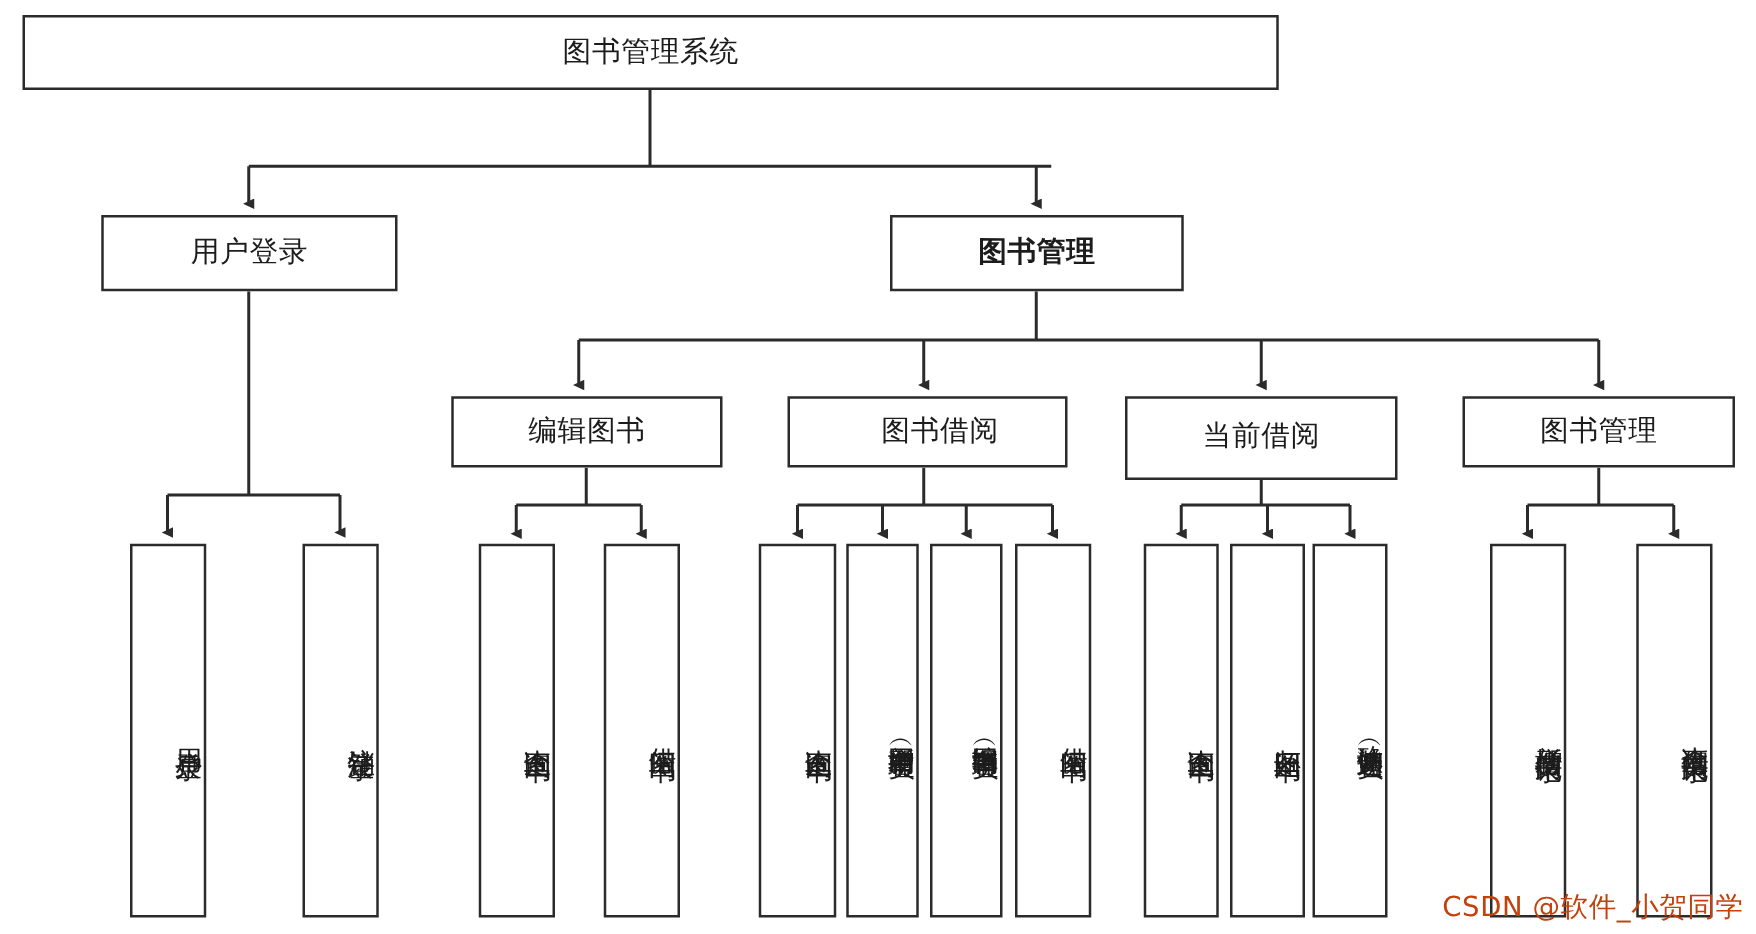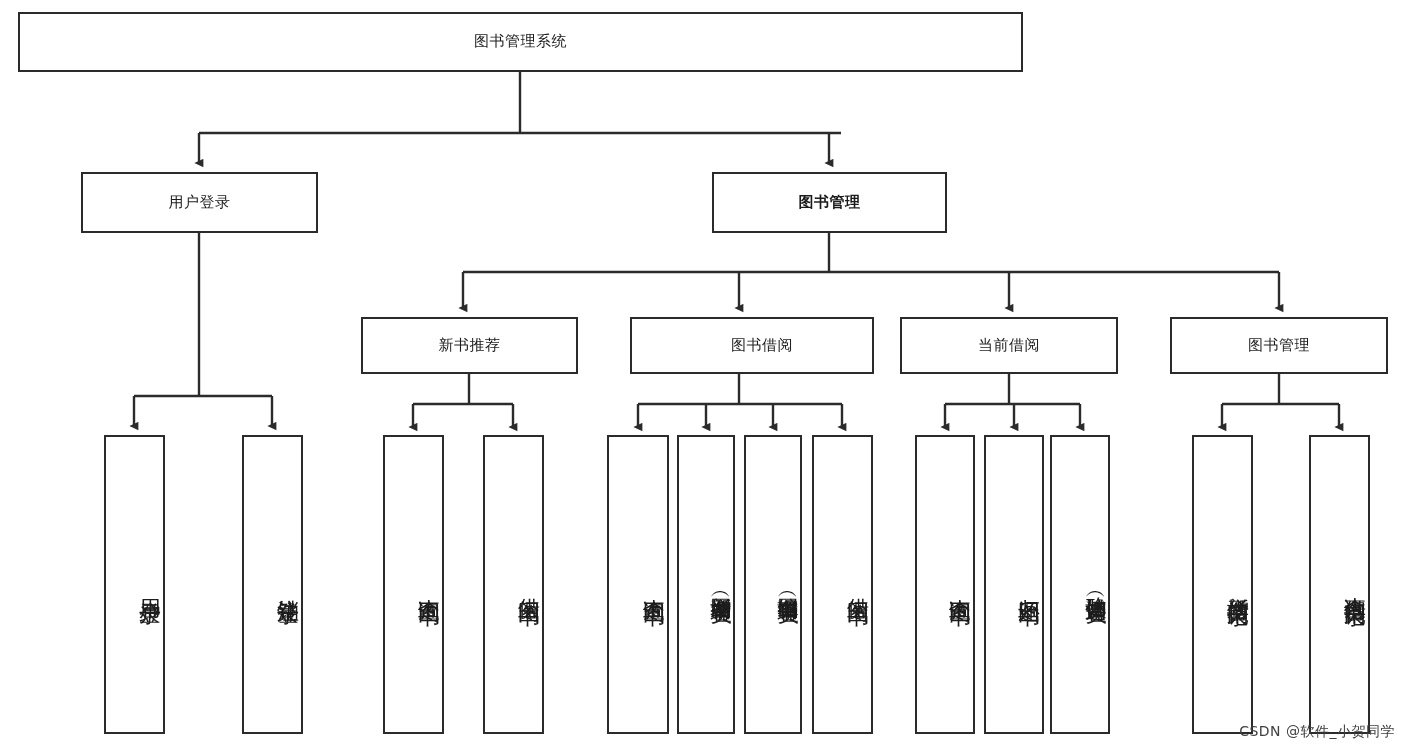--- a/index.html
+++ b/index.html
@@ -33,21 +33,21 @@
     border: 2px solid #2b2b2b;
     background: #ffffff;
     display: flex;
     align-items: center;
     justify-content: center;
     text-align: center;
     color: #1c1c1c;
     z-index: 2;
   }
   .node.h {
-    font-size: 15px;
+    font-size: 23px;
     line-height: 1.15;
     letter-spacing: 0.5px;
   }
   .node.v {
     writing-mode: vertical-rl;
     text-orientation: upright;
     font-size: 22px;
     line-height: 1.18;
     letter-spacing: 2px;
     padding: 6px 0;
@@ -55,22 +55,22 @@
     justify-content: center;
   }
   .node.v.narrow {
     font-size: 21px;
     letter-spacing: 1px;
   }
   .watermark {
     position: absolute;
     right: 10px;
     bottom: 6px;
-    font-size: 14px;
-    color: #404040;
+    font-size: 22px;
+    color: #c2410c;
     letter-spacing: 0.5px;
     z-index: 5;
     white-space: nowrap;
   }
 </style>
 </head>
 <body>
 
 <div id="canvas">
 
@@ -122,23 +122,23 @@
       <path d="M1222,404 L1222,427" marker-end="url(#arw)"></path>
       <path d="M1339,404 L1339,427" marker-end="url(#arw)"></path>
     </g>
   </svg>
 
   <div class="node h" style="left:18px; top:12px; width:1005px; height:60px;">图书管理系统</div>
 
   <div class="node h" style="left:81px; top:172px; width:237px; height:61px;">用户登录</div>
   <div class="node h" style="left:712px; top:172px; width:235px; height:61px;font-weight:bold;">图书管理</div>
 
-  <div class="node h" style="left:361px; top:317px; width:217px; height:57px;">新书推荐</div>
-  <div class="node h" style="left:630px; top:317px; width:244px; height:57px;padding-left:20px;">图书借阅</div>
-  <div class="node h" style="left:900px; top:317px; width:218px; height:57px;">当前借阅</div>
+  <div class="node h" style="left:361px; top:317px; width:217px; height:57px;">编辑图书</div>
+  <div class="node h" style="left:630px; top:317px; width:224px; height:57px;padding-left:20px;">图书借阅</div>
+  <div class="node h" style="left:900px; top:317px; width:218px; height:67px;font-family:Liberation Mono, monospace;">当前借阅</div>
   <div class="node h" style="left:1170px; top:317px; width:218px; height:57px;">图书管理</div>
 
   <div class="node v" style="left:104px; top:435px; width:61px; height:299px;">用户登录</div>
   <div class="node v" style="left:242px; top:435px; width:61px; height:299px;">注销登录</div>
 
   <div class="node v" style="left:383px; top:435px; width:61px; height:299px;">查询图书</div>
   <div class="node v" style="left:483px; top:435px; width:61px; height:299px;">借阅图书</div>
 
   <div class="node v" style="left:607px; top:435px; width:62px; height:299px;">查询图书</div>
   <div class="node v narrow" style="left:677px; top:435px; width:58px; height:299px;">新增图书（管理员）</div>

